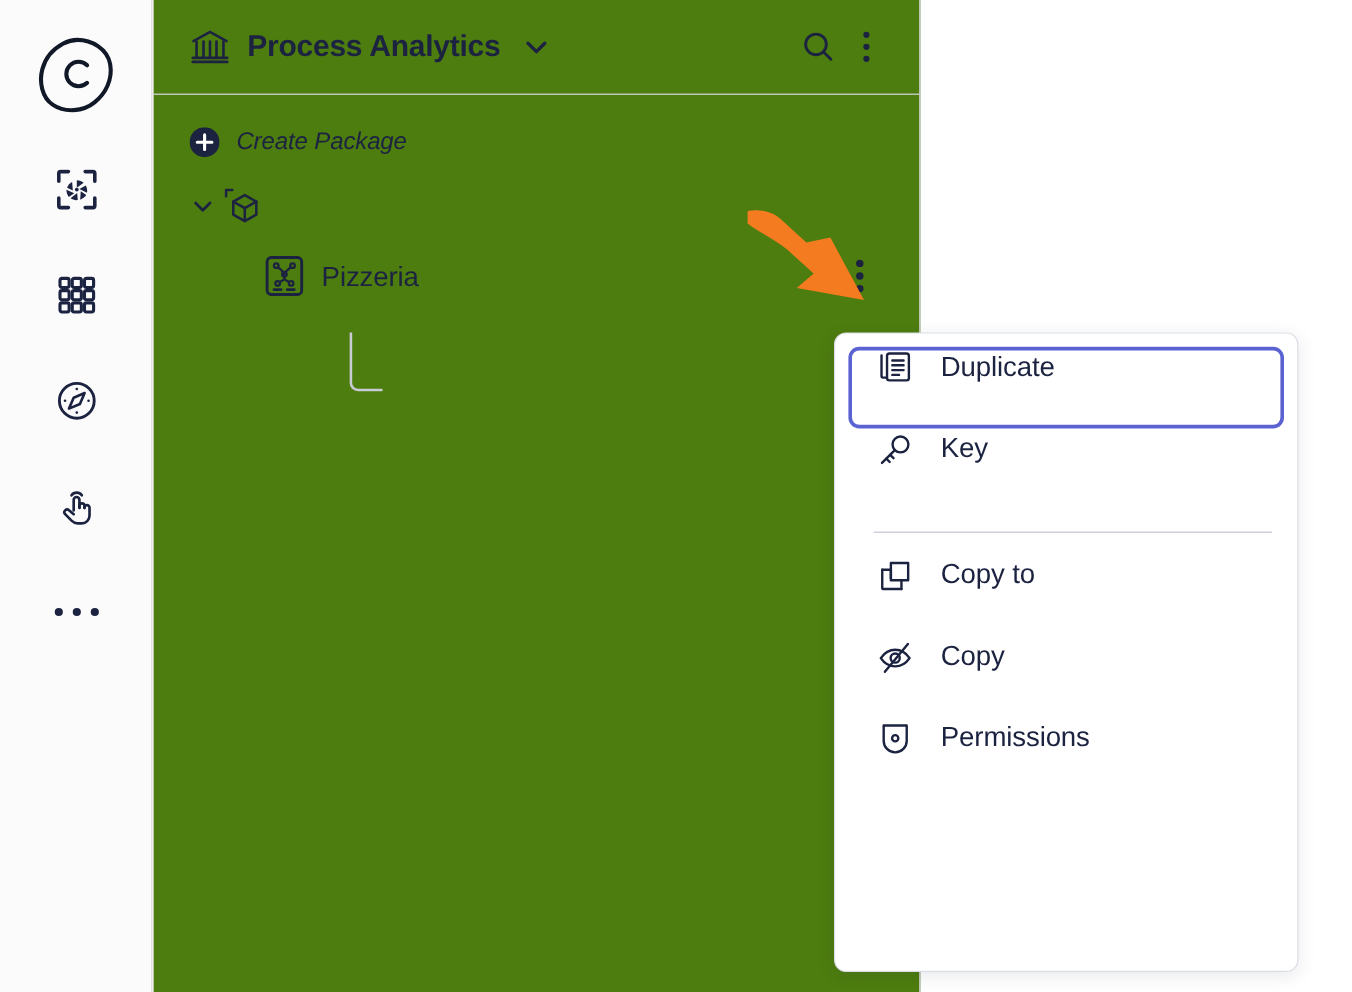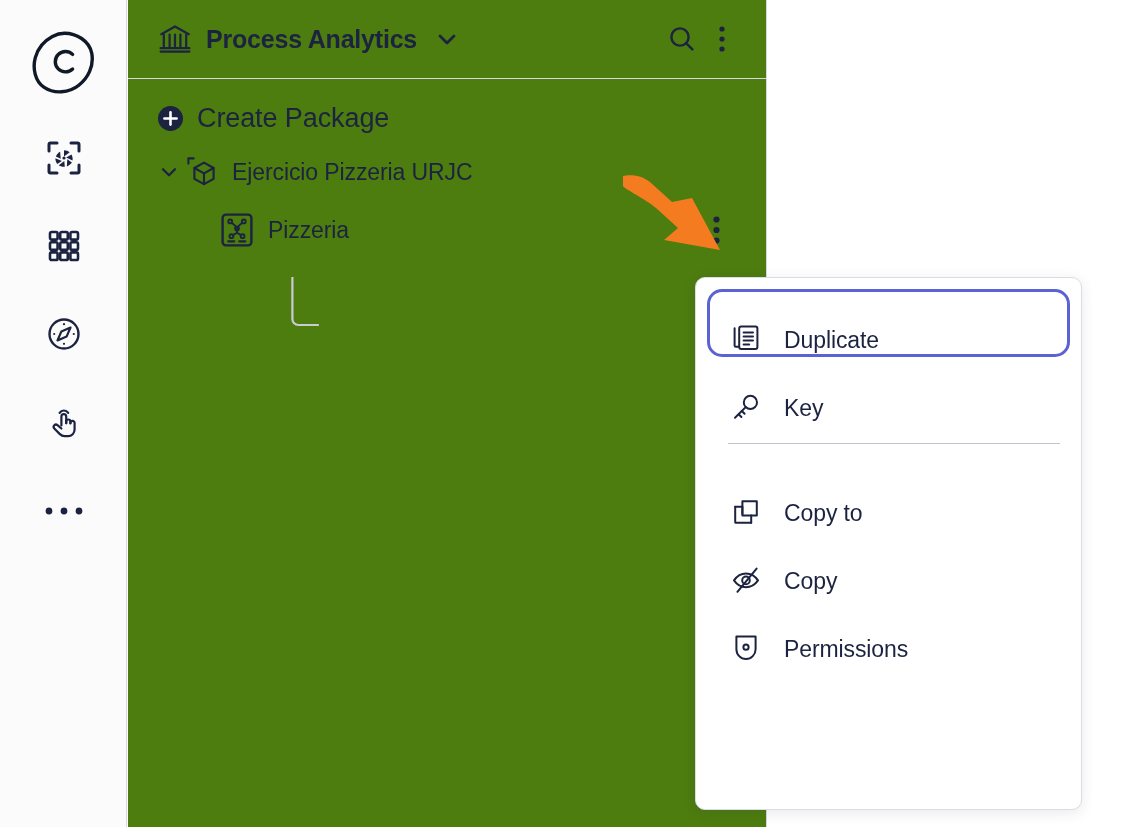--- a/index.html
+++ b/index.html
@@ -81,23 +81,24 @@
   .row {
     position: relative;
     display: flex;
     align-items: center;
     height: 46px;
     cursor: pointer;
   }
   .create-row { padding-left: 30px; }
   .plus-circle { margin-right: 14px; display: flex; align-items: center; }
   .create-label {
-    font-size: 27px;
+    font-size: 20px;
     color: #1c2340;
     letter-spacing: -0.1px;
+    font-style: italic;
   }
 
   .pkg-row { padding-left: 28px; margin-top: 8px; }
   .caret-btn {
     width: 26px; height: 26px;
     display: flex; align-items: center; justify-content: center;
     cursor: pointer;
     margin-right: 4px;
   }
   .pkg-icon { margin-right: 12px; display: flex; align-items: center; }
@@ -147,24 +148,24 @@
     height: 533px;
     background: #ffffff;
     border: 1px solid #dcdde4;
     border-radius: 10px;
     box-shadow: 0 3px 14px rgba(28,35,64,0.10);
     padding: 11px 11px 0 11px;
   }
   .ctx-item {
     position: relative;
     display: flex;
-    align-items: flex-end;
+    align-items: flex-start;
     height: 68px;
     padding-left: 21px;
-    border-radius: 15px;
+    border-radius: 9px;
     cursor: pointer;
     border: 3px solid transparent;
   }
   .ctx-item.selected {
     border-color: #5b63d3;
   }
   .ctx-ico {
     width: 34px;
     display: flex;
     align-items: center;
@@ -327,21 +328,20 @@
           </svg>
         </span>
         <span class="pkg-icon">
           <svg width="34" height="34" viewBox="0 0 34 34" fill="none" stroke="#1c2340" stroke-width="2.1" stroke-linejoin="round" stroke-linecap="round">
             <path d="M2.4 8.6V3.4h5.2"></path>
             <path d="M18 7.6 27.6 13v10.8L18 29.2 8.4 23.8V13z"></path>
             <path d="M8.4 13 18 18.4 27.6 13"></path>
             <path d="M18 18.4v10.8"></path>
           </svg>
         </span>
-        <span class="pkg-label">Ejercicio Pizzeria URJC</span>
       </div>
 
       <div class="row child-row">
         <span class="child-icon">
           <svg width="34" height="34" viewBox="0 0 34 34" fill="none">
             <rect x="2.6" y="1.6" width="28.8" height="30.8" rx="3.4" stroke="#1c2340" stroke-width="2.4"></rect>
             <g stroke="#1c2340" stroke-width="1.9">
               <path d="M11.4 9.4 17 14.4l5.6-5"></path>
               <path d="M17 14.4v5.4"></path>
               <path d="M17 19.8l-4.4 2.6M17 19.8l4.4 2.6"></path>

